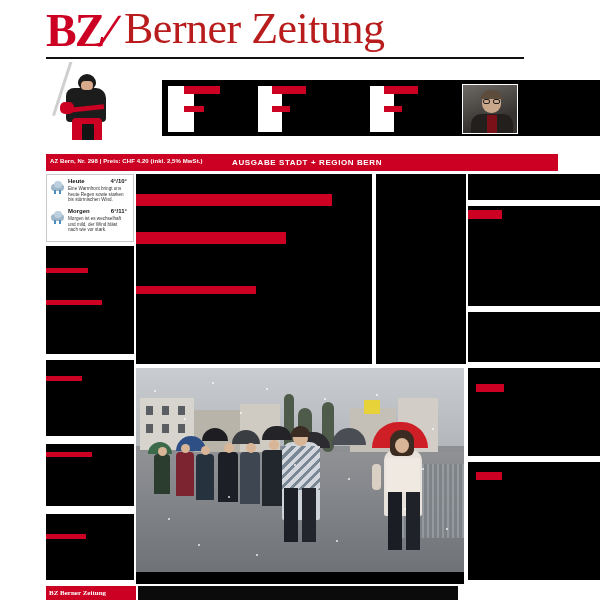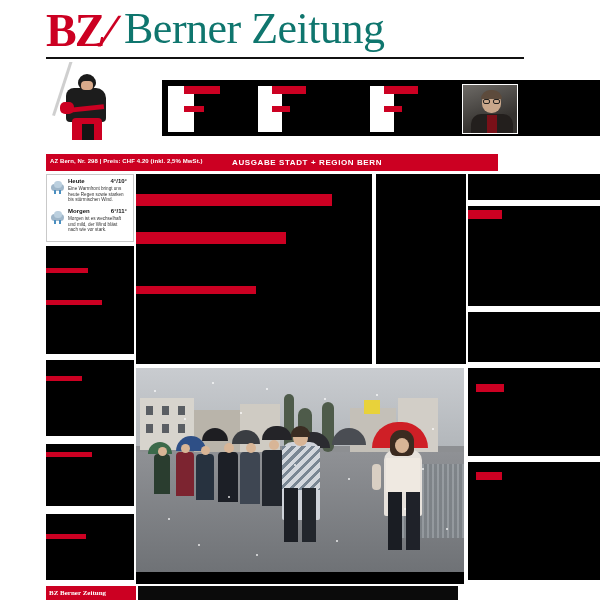--- a/index.html
+++ b/index.html
@@ -36,21 +36,21 @@
   .bz-logo .slash {
     display: inline-block;
     transform: skewX(-18deg);
     color: #cc0022;
   }
   .title-main {
     position: absolute;
     left: 124px; top: 7px;
     font-family: "Liberation Serif", serif;
     font-size: 44px;
-    color: #0f766e;
+    color: #b91c1c;
     line-height: 1;
     letter-spacing: -0.5px;
     white-space: nowrap;
   }
   .masthead-rule {
     position: absolute;
     left: 46px; top: 57px;
     width: 478px; height: 2px;
     background: #111111;
   }
@@ -159,21 +159,21 @@
   .portrait .p-hair { position: absolute; left: 18px; top: 5px; width: 21px; height: 9px; background: #5d4b3c; border-radius: 10px 10px 0 0; }
   .portrait .p-glass-l { position: absolute; left: 20px; top: 14px; width: 7px; height: 5px; border: 1px solid #22201e; border-radius: 2px; }
   .portrait .p-glass-r { position: absolute; left: 30px; top: 14px; width: 7px; height: 5px; border: 1px solid #22201e; border-radius: 2px; }
   .portrait .p-body { position: absolute; left: 8px; top: 29px; width: 42px; height: 22px; background: #231f1d; border-radius: 10px 10px 0 0; }
   .portrait .p-shirt { position: absolute; left: 24px; top: 30px; width: 10px; height: 21px; background: #7a1018; }
 
   
   .ribbon {
     position: absolute;
     left: 46px; top: 154px;
-    width: 452px; height: 17px;
+    width: 512px; height: 17px;
     background: #cc0022;
   }
   .ribbon-left {
     position: absolute;
     left: 4px; top: 4px;
     font-size: 6px;
     color: #ffffff;
     font-weight: bold;
     letter-spacing: 0.1px;
     white-space: nowrap;

